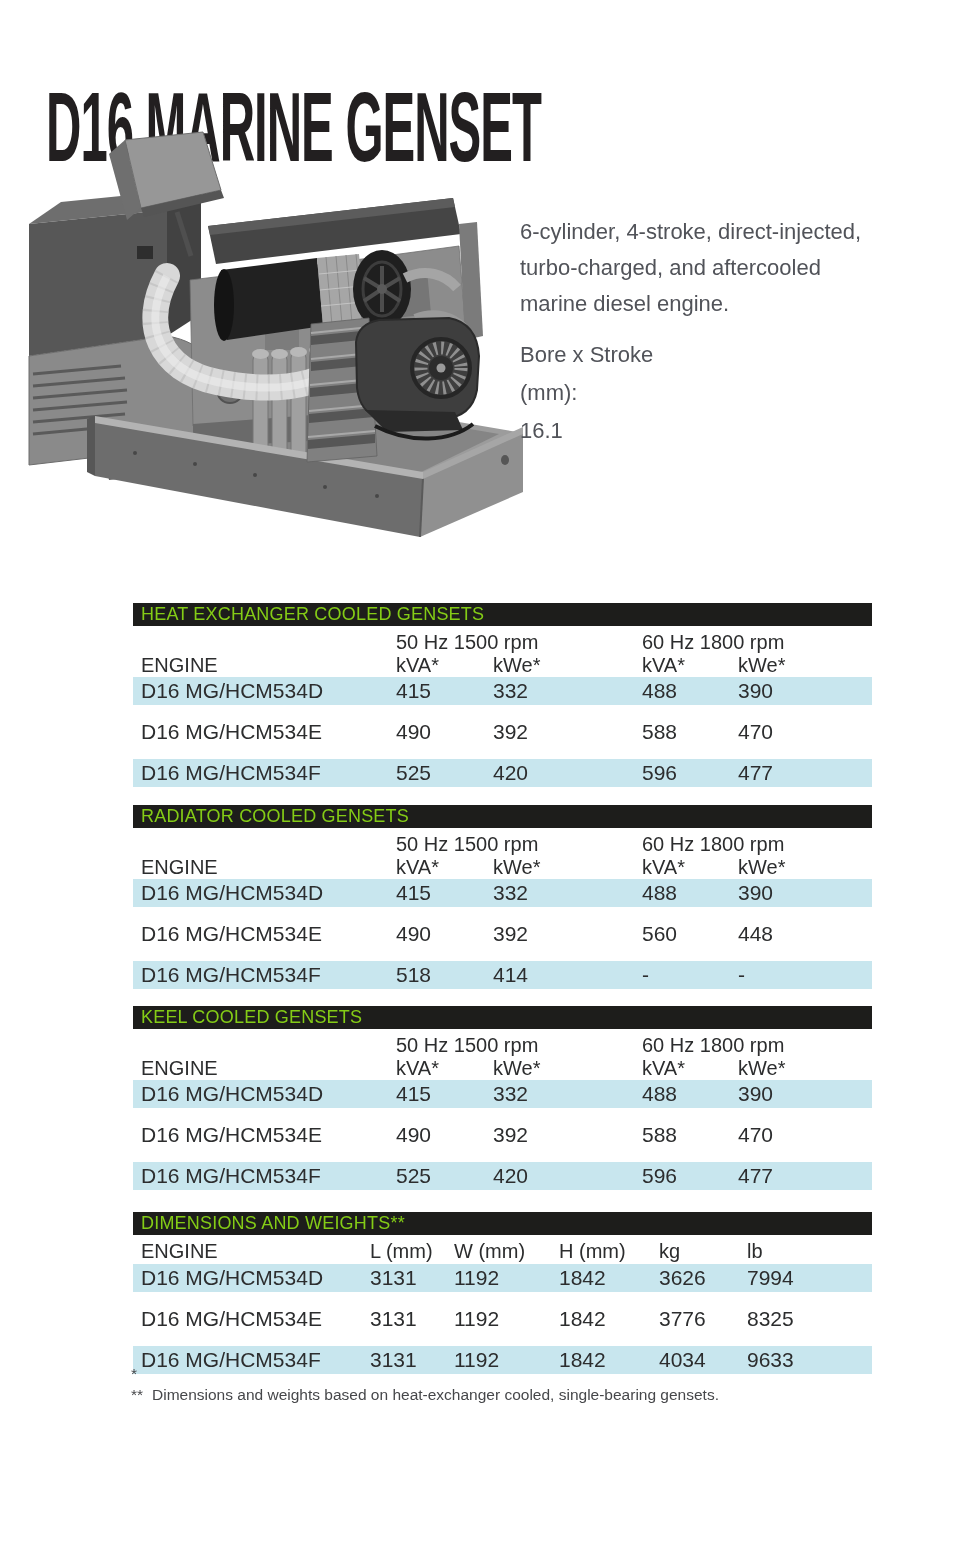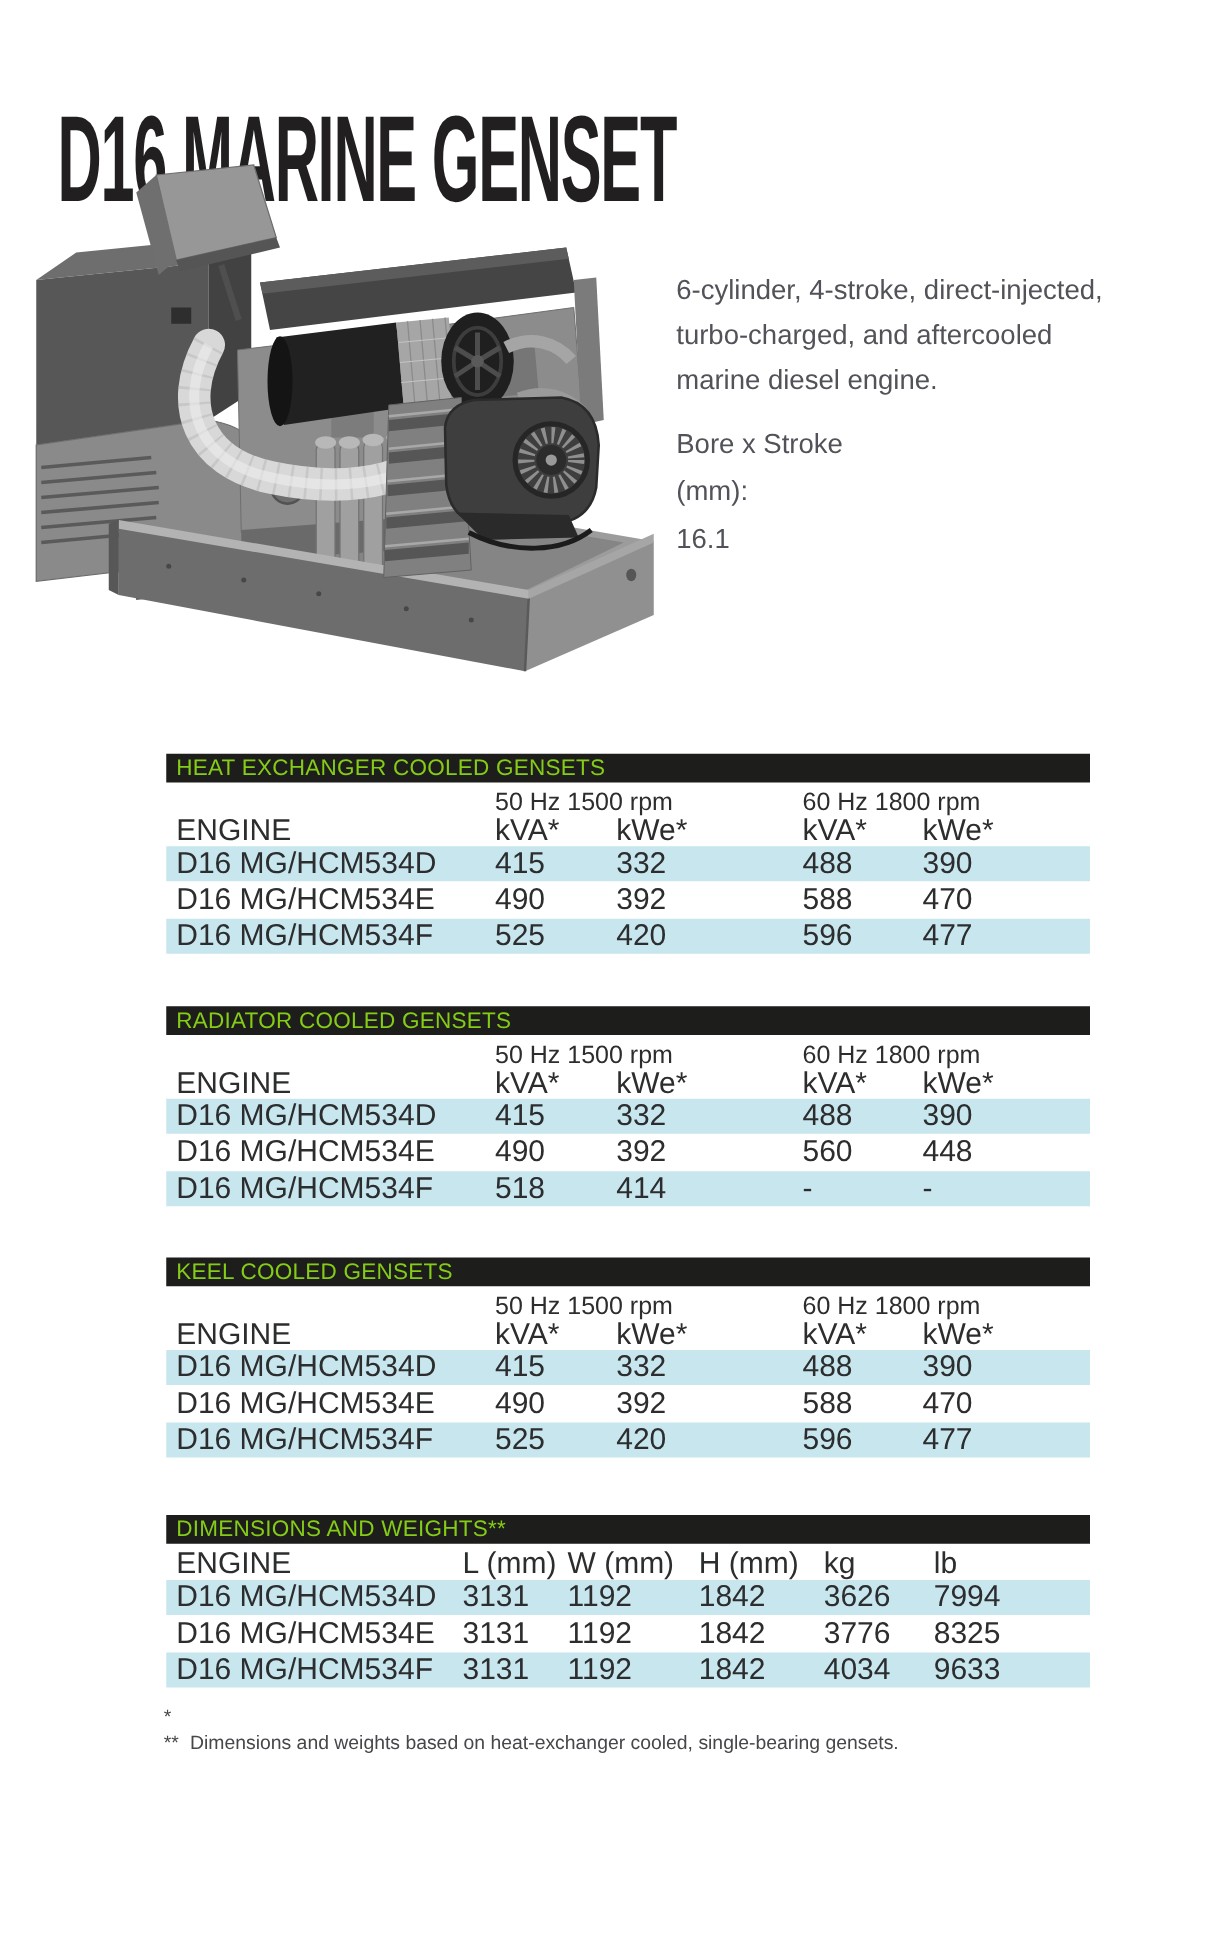--- a/index.html
+++ b/index.html
@@ -11,37 +11,37 @@
   
   .page-title{
     position:absolute;left:46px;top:12px;
     font-size:98px;line-height:1.0;font-weight:700;
     letter-spacing:-2px;color:#221f20;white-space:nowrap;
     transform:scaleX(0.50);transform-origin:0 0;
   }
   
   .figure{position:absolute;left:25px;top:128px;width:535px;height:435px;}
   
-  .intro{position:absolute;left:541px;top:214px;width:414px;color:#515359;}
+  .intro{position:absolute;left:520px;top:214px;width:414px;color:#515359;}
   .intro-desc{font-size:22px;line-height:36px;white-space:pre-line;margin:0 0 14px 0;}
   .spec-row{display:flex;font-size:22px;line-height:38px;}
   .spec-label{width:190px;flex:none;}
   
   .tbl{position:absolute;left:133px;width:739px;}
   .tbl-bar{
     height:23px;line-height:23px;background:#1d1d1b;color:#84cc16;
     font-size:18px;padding-left:8px;letter-spacing:0.2px;
   }
   .grid{display:grid;grid-template-columns:263px 97px 149px 96px 1fr;}
   .dgrid{display:grid;grid-template-columns:237px 84px 105px 100px 88px 1fr;}
   .freq-row{margin-top:5px;height:22px;line-height:22px;font-size:20px;}
   .freq-50{grid-column:2/4;}
   .freq-60{grid-column:4/6;}
-  .head-row{height:24px;line-height:24px;font-size:24px;}
-  .row{height:28px;line-height:28px;font-size:24px;margin-bottom:1px;}
+  .head-row{height:24px;line-height:24px;font-size:20px;}
+  .row{height:28px;line-height:28px;font-size:21px;margin-bottom:13px;}
   .row.hl{background:#c8e6ee;}
   .cell-engine{padding-left:8px;}
   .rows{display:block;}
   
   .footnotes{position:absolute;left:131px;top:1363px;width:680px;color:#46474a;font-size:15.5px;line-height:21px;}
   .fn{display:flex;}
   .fn-marker{width:21px;flex:none;}
   .fn-text{white-space:pre-line;}
 </style>
 </head>

